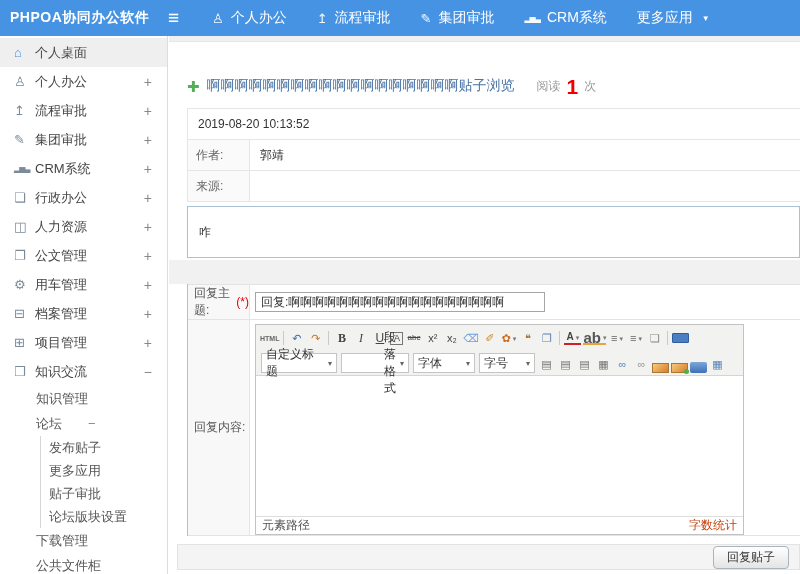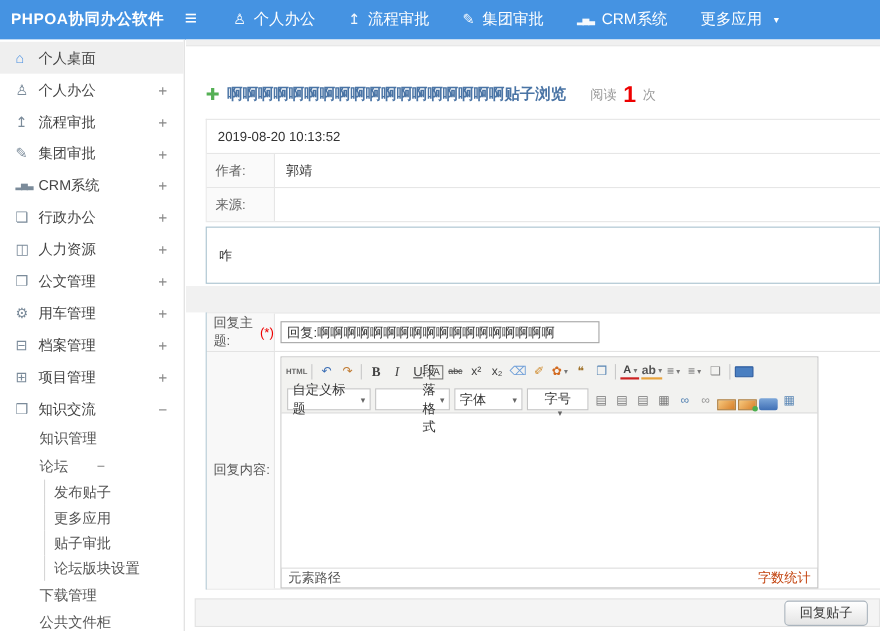--- a/index.html
+++ b/index.html
@@ -34,21 +34,21 @@
   .s0 .tg{position:absolute;right:15px;color:#888;font-size:14px;font-weight:400;}
   .s1{height:25px;display:flex;align-items:center;padding-left:36px;color:#555;font-size:13px;cursor:pointer;}
   .s1 .tg{margin-left:26px;color:#888;font-size:13px;}
   .s2{height:23px;display:flex;align-items:center;margin-left:40px;border-left:1px solid #d6d6d6;
     padding-left:8px;color:#555;font-size:13px;cursor:pointer;}
   
   .main{position:absolute;top:36px;left:169px;width:631px;bottom:0;background:#fff;overflow:hidden;}
   .topstrip{height:6px;background:#f0f0f0;border-bottom:1px solid #e7e7e7;}
   .titlebar{margin:34px 0 0 18px;height:20px;display:flex;align-items:center;}
   .plus{color:var(--c-green);font-size:15px;font-weight:bold;margin-right:7px;line-height:1;}
-  .ptitle{color:var(--c-title);font-size:14px;font-weight:bold;white-space:nowrap;}
+  .ptitle{color:var(--c-title);font-size:14px;font-weight:normal;white-space:nowrap;}
   .readwrap{margin-left:22px;display:flex;align-items:center;color:#999;}
   .readcount{color:var(--c-red);font-size:21px;font-weight:bold;margin:0 6px;line-height:1;}
   
   .tbl1{margin:12px 0 0 18px;border-top:1px solid #e6e6e6;border-left:1px solid #e6e6e6;}
   .trow{display:flex;align-items:stretch;height:31px;border-bottom:1px solid #e6e6e6;}
   .tlab{width:62px;background:#fafafa;border-right:1px solid #e6e6e6;display:flex;align-items:center;
     padding-left:8px;color:#666;}
   .tval{flex:1;display:flex;align-items:center;padding-left:10px;color:#333;}
   .contentbox{margin:4px 0 0 18px;height:52px;border:1px solid var(--c-blueborder);
     display:flex;align-items:center;padding-left:11px;}
@@ -74,21 +74,21 @@
     margin:0 1px;font-size:11px;color:#444;cursor:pointer;line-height:1;}
   .sep{width:1px;height:14px;background:#c9c9c9;margin:0 3px;}
   .drop::after{content:"▾";font-size:7px;color:#777;margin-left:2px;}
   .tb-html{font-size:7px;color:#666;font-weight:bold;letter-spacing:0;}
   .tb-b{font-weight:bold;font-family:"Liberation Serif","DejaVu Serif",serif;font-size:12px;}
   .tb-i{font-style:italic;font-family:"Liberation Serif","DejaVu Serif",serif;font-size:12px;}
   .tb-u{text-decoration:underline;font-size:12px;}
   .tb-box{border:1px solid #777;font-size:9px;height:13px;min-width:13px;}
   .tb-strike{text-decoration:line-through;font-size:8px;}
   .tb-fc{border-bottom:2px solid #cc2222;height:13px;font-size:10px;font-weight:bold;}
-  .tb-hl{font-size:11px;border-bottom:2px solid #e8a33d;height:13px;font-weight:bold;color:#555;}
+  .tb-hl{font-size:15px;border-bottom:2px solid #e8a33d;height:13px;font-weight:bold;color:#555;}
   .tb-imgx{width:13px;height:10px;background:linear-gradient(135deg,#f7c97e,#d77e28);
     border:1px solid #aa7733;position:relative;}
   .tb-img2x::after{content:"";position:absolute;right:-2px;bottom:-2px;width:5px;height:5px;
     border-radius:50%;background:#4caf50;}
   .tb-mon{width:13px;height:10px;background:#4a7fc1;border:1px solid #2f5d9e;border-radius:1px;}
   .tb-media{width:11px;height:11px;background:linear-gradient(#7da7d9,#3f6fb5);border-radius:2px;}
   .tsel{height:20px;border:1px solid #c5c5c5;background:#fff;display:flex;align-items:center;
     justify-content:space-between;padding:0 4px;margin:0 2px;font-size:12px;color:#333;cursor:pointer;}
   .tsel .sv{font-size:8px;color:#666;margin-left:4px;}
   .earea{height:140px;background:#fff;cursor:text;}
@@ -302,21 +302,21 @@
                   <span class="sv">▾</span>
                 </div>
                 <div class="tsel" style="width: 68px; padding-left: 42px;">
                   <span>段落格式</span>
                   <span class="sv">▾</span>
                 </div>
                 <div class="tsel" style="width: 62px;">
                   <span>字体</span>
                   <span class="sv">▾</span>
                 </div>
-                <div class="tsel" style="width: 56px; flex-direction: column;">
+                <div class="tsel" style="width: 56px;">
                   <span>字号</span>
                   <span class="sv">▾</span>
                 </div>
                 <span class="tbtn" style="color: rgb(119, 119, 119);">▤</span>
                 <span class="tbtn" style="color: rgb(119, 119, 119);">▤</span>
                 <span class="tbtn" style="color: rgb(119, 119, 119);">▤</span>
                 <span class="tbtn" style="color: rgb(119, 119, 119);">▦</span>
                 <span class="tbtn" style="color: rgb(91, 135, 181);">∞</span>
                 <span class="tbtn" style="color: rgb(153, 153, 153);">∞</span>
                 <span class="tbtn tb-imgx"></span>

